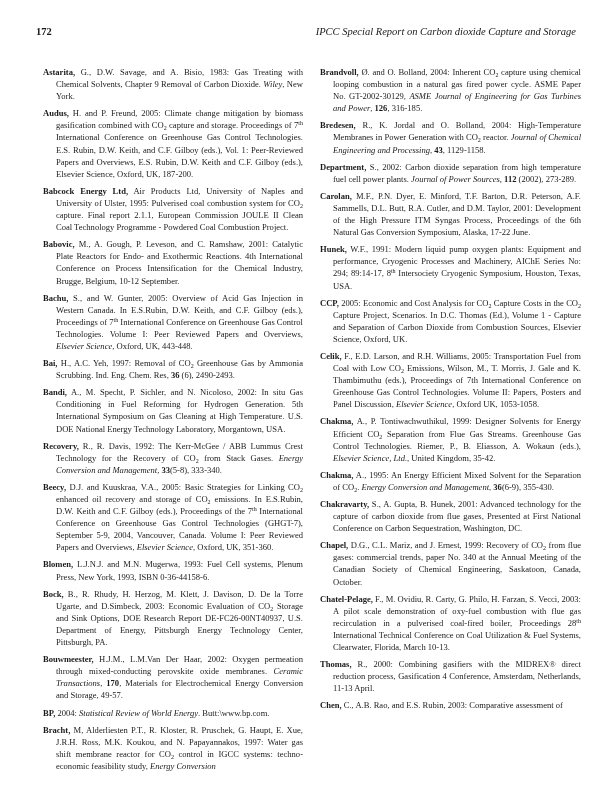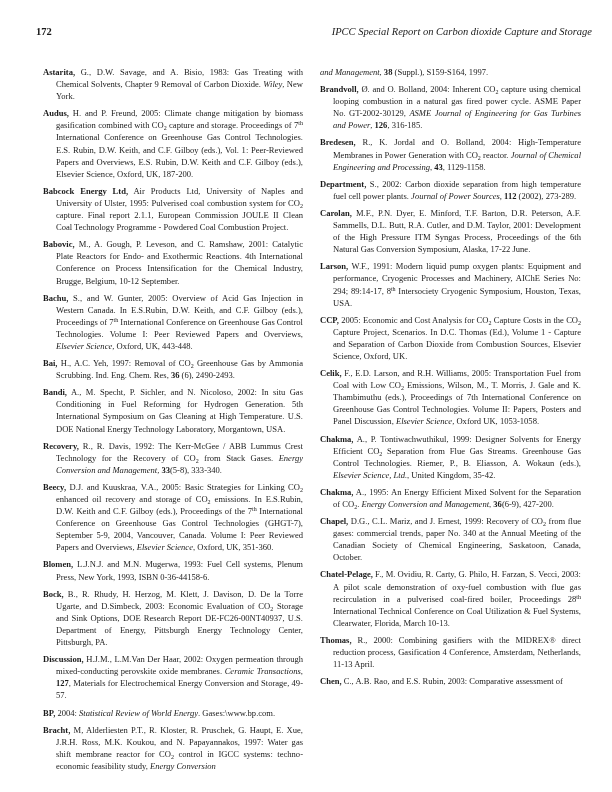--- a/index.html
+++ b/index.html
@@ -1,18 +1,18 @@
 <!DOCTYPE html>
 <html><head>
 <meta charset="utf-8">
 <style>
   html, body { margin: 0; padding: 0; background: #ffffff; }
   body { width: 612px; height: 792px; position: relative; overflow: hidden;
          font-family: "Liberation Serif", "DejaVu Serif", serif; color: #1a1a1a; }
-  .header { position: absolute; top: 26px; left: 36px; right: 20px; height: 14px; }
+  .header { position: absolute; top: 26px; left: 36px; right: 36px; height: 14px; }
   .page-num { position: absolute; left: 0; top: 0; font-weight: bold; font-size: 10.5px; }
   .running-title { position: absolute; right: 0; top: 0; font-style: italic; font-size: 10.5px; font-family: Liberation Serif, serif; }
   .col { position: absolute; top: 61px; width: 270px; font-size: 8.55px; line-height: 12.1px; text-align: justify; }
   .col-left { left: 38px; }
   .col-right { left: 315px; width: 271px; }
   .ref { margin: 5px; padding-left: 13px; text-indent: -13px; }
   .ref b { font-weight: bold; }
   .ref i { font-style: italic; }
   .ref sub { font-size: 6px; vertical-align: -1.5px; line-height: 0; }
   .ref sup { font-size: 6px; vertical-align: 3px; line-height: 0; }
@@ -30,32 +30,32 @@
     <p class="ref"><b>Audus,</b><span> H. and P. Freund, 2005: Climate change mitigation by biomass gasification combined with CO</span><sub>2</sub><span> capture and storage. Proceedings of 7</span><sup>th</sup><span> International Conference on Greenhouse Gas Control Technologies. E.S. Rubin, D.W. Keith, and C.F. Gilboy (eds.), Vol. 1: Peer-Reviewed Papers and Overviews, E.S. Rubin, D.W. Keith and C.F. Gilboy (eds.), Elsevier Science, Oxford, UK, 187-200.</span></p>
     <p class="ref"><b>Babcock Energy Ltd,</b><span> Air Products Ltd, University of Naples and University of Ulster, 1995: Pulverised coal combustion system for CO</span><sub>2</sub><span> capture. Final report 2.1.1, European Commission JOULE II Clean Coal Technology Programme - Powdered Coal Combustion Project.</span></p>
     <p class="ref"><b>Babovic,</b><span> M., A. Gough, P. Leveson, and C. Ramshaw, 2001: Catalytic Plate Reactors for Endo- and Exothermic Reactions. 4th International Conference on Process Intensification for the Chemical Industry, Brugge, Belgium, 10-12 September.</span></p>
     <p class="ref"><b>Bachu,</b><span> S., and W. Gunter, 2005: Overview of Acid Gas Injection in Western Canada. In E.S.Rubin, D.W. Keith, and C.F. Gilboy (eds.), Proceedings of 7</span><sup>th</sup><span> International Conference on Greenhouse Gas Control Technologies. Volume I: Peer Reviewed Papers and Overviews, </span><i>Elsevier Science</i><span>, Oxford, UK, 443-448.</span></p>
     <p class="ref"><b>Bai,</b><span> H., A.C. Yeh, 1997: Removal of CO</span><sub>2</sub><span> Greenhouse Gas by Ammonia Scrubbing. Ind. Eng. Chem. Res, </span><b>36</b><span> (6), 2490-2493.</span></p>
     <p class="ref"><b>Bandi,</b><span> A., M. Specht, P. Sichler, and N. Nicoloso, 2002: In situ Gas Conditioning in Fuel Reforming for Hydrogen Generation. 5th International Symposium on Gas Cleaning at High Temperature. U.S. DOE National Energy Technology Laboratory, Morgantown, USA.</span></p>
     <p class="ref"><b>Recovery,</b><span> R., R. Davis, 1992: The Kerr-McGee / ABB Lummus Crest Technology for the Recovery of CO</span><sub>2</sub><span> from Stack Gases. </span><i>Energy Conversion and Management</i><span>, </span><b>33</b><span>(5-8), 333-340.</span></p>
     <p class="ref"><b>Beecy,</b><span> D.J. and Kuuskraa, V.A., 2005: Basic Strategies for Linking CO</span><sub>2</sub><span> enhanced oil recovery and storage of CO</span><sub>2</sub><span> emissions. In E.S.Rubin, D.W. Keith and C.F. Gilboy (eds.), Proceedings of the 7</span><sup>th</sup><span> International Conference on Greenhouse Gas Control Technologies (GHGT-7), September 5-9, 2004, Vancouver, Canada. Volume I: Peer Reviewed Papers and Overviews, </span><i>Elsevier Science</i><span>, Oxford, UK, 351-360.</span></p>
     <p class="ref"><b>Blomen,</b><span> L.J.N.J. and M.N. Mugerwa, 1993: Fuel Cell systems, Plenum Press, New York, 1993, ISBN 0-36-44158-6.</span></p>
     <p class="ref"><b>Bock,</b><span> B., R. Rhudy, H. Herzog, M. Klett, J. Davison, D. De la Torre Ugarte, and D.Simbeck, 2003: Economic Evaluation of CO</span><sub>2</sub><span> Storage and Sink Options, DOE Research Report DE-FC26-00NT40937, U.S. Department of Energy, Pittsburgh Energy Technology Center, Pittsburgh, PA.</span></p>
-    <p class="ref"><b>Discussion,</b><span> H.J.M., L.M.Van Der Haar, 2002: Oxygen permeation through mixed-conducting perovskite oxide membranes. </span><i>Ceramic Transactions</i><span>, </span><b>127</b><span>, Materials for Electrochemical Energy Conversion and Storage, 49-57.</span></p>
-    <p class="ref"><b>BP,</b><span> 2004: </span><i>Statistical Review of World Energy</i><span>. Gases:\www.bp.com.</span></p>
+    <p class="ref"><b>Bouwmeester,</b><span> H.J.M., L.M.Van Der Haar, 2002: Oxygen permeation through mixed-conducting perovskite oxide membranes. </span><i>Ceramic Transactions</i><span>, </span><b>170</b><span>, Materials for Electrochemical Energy Conversion and Storage, 49-57.</span></p>
+    <p class="ref"><b>BP,</b><span> 2004: </span><i>Statistical Review of World Energy</i><span>. Butt:\www.bp.com.</span></p>
     <p class="ref"><b>Bracht,</b><span> M, Alderliesten P.T., R. Kloster, R. Pruschek, G. Haupt, E. Xue, J.R.H. Ross, M.K. Koukou, and N. Papayannakos, 1997: Water gas shift membrane reactor for CO</span><sub>2</sub><span> control in IGCC systems: techno-economic feasibility study, </span><i>Energy Conversion</i></p>
   </div>
 <div class="col col-right">
-    <p class="ref"><i>and Management</i><span>, </span><b>38</b><span> (Suppl.), S159-S164, 1997.</span></p>
     <p class="ref"><b>Brandvoll,</b><span> Ø. and O. Bolland, 2004: Inherent CO</span><sub>2</sub><span> capture using chemical looping combustion in a natural gas fired power cycle. ASME Paper No. GT-2002-30129, </span><i>ASME Journal of Engineering for Gas Turbines and Power</i><span>, </span><b>126</b><span>, 316-185.</span></p>
     <p class="ref"><b>Bredesen,</b><span> R., K. Jordal and O. Bolland, 2004: High-Temperature Membranes in Power Generation with CO</span><sub>2</sub><span> reactor. </span><i>Journal of Chemical Engineering and Processing</i><span>, </span><b>43</b><span>, 1129-1158.</span></p>
     <p class="ref"><b>Department,</b><span> S., 2002: Carbon dioxide separation from high temperature fuel cell power plants. </span><i>Journal of Power Sources,</i><span> </span><b>112</b><span> (2002), 273-289.</span></p>
     <p class="ref"><b>Carolan,</b><span> M.F., P.N. Dyer, E. Minford, T.F. Barton, D.R. Peterson, A.F. Sammells, D.L. Butt, R.A. Cutler, and D.M. Taylor, 2001: Development of the High Pressure ITM Syngas Process, Proceedings of the 6th Natural Gas Conversion Symposium, Alaska, 17-22 June.</span></p>
-    <p class="ref"><b>Larson,</b><span> W.F., 1991: Modern liquid pump oxygen plants: Equipment and performance, Cryogenic Processes and Machinery, AIChE Series No: 294; 89:14-17, 8</span><sup>th</sup><span> Intersociety Cryogenic Symposium, Houston, Texas, USA.</span></p>
+    <p class="ref"><b>Hunek,</b><span> W.F., 1991: Modern liquid pump oxygen plants: Equipment and performance, Cryogenic Processes and Machinery, AIChE Series No: 294; 89:14-17, 8</span><sup>th</sup><span> Intersociety Cryogenic Symposium, Houston, Texas, USA.</span></p>
     <p class="ref"><b>CCP,</b><span> 2005: Economic and Cost Analysis for CO</span><sub>2</sub><span> Capture Costs in the CO</span><sub>2</sub><span> Capture Project, Scenarios. In D.C. Thomas (Ed.), Volume 1 - Capture and Separation of Carbon Dioxide from Combustion Sources, Elsevier Science, Oxford, UK.</span></p>
     <p class="ref"><b>Celik,</b><span> F., E.D. Larson, and R.H. Williams, 2005: Transportation Fuel from Coal with Low CO</span><sub>2</sub><span> Emissions, Wilson, M., T. Morris, J. Gale and K. Thambimuthu (eds.), Proceedings of 7th International Conference on Greenhouse Gas Control Technologies. Volume II: Papers, Posters and Panel Discussion, </span><i>Elsevier Science</i><span>, Oxford UK, 1053-1058.</span></p>
     <p class="ref"><b>Chakma,</b><span> A., P. Tontiwachwuthikul, 1999: Designer Solvents for Energy Efficient CO</span><sub>2</sub><span> Separation from Flue Gas Streams. Greenhouse Gas Control Technologies. Riemer, P., B. Eliasson, A. Wokaun (eds.), </span><i>Elsevier Science, Ltd.</i><span>, United Kingdom, 35-42.</span></p>
-    <p class="ref"><b>Chakma,</b><span> A., 1995: An Energy Efficient Mixed Solvent for the Separation of CO</span><sub>2</sub><span>. </span><i>Energy Conversion and Management</i><span>, </span><b>36</b><span>(6-9), 427-200.</span></p>
+    <p class="ref"><b>Chakma,</b><span> A., 1995: An Energy Efficient Mixed Solvent for the Separation of CO</span><sub>2</sub><span>. </span><i>Energy Conversion and Management</i><span>, </span><b>36</b><span>(6-9), 355-430.</span></p>
+    <p class="ref"><b>Chakravarty,</b><span> S., A. Gupta, B. Hunek, 2001: Advanced technology for the capture of carbon dioxide from flue gases, Presented at First National Conference on Carbon Sequestration, Washington, DC.</span></p>
     <p class="ref"><b>Chapel,</b><span> D.G., C.L. Mariz, and J. Ernest, 1999: Recovery of CO</span><sub>2</sub><span> from flue gases: commercial trends, paper No. 340 at the Annual Meeting of the Canadian Society of Chemical Engineering, Saskatoon, Canada, October.</span></p>
     <p class="ref"><b>Chatel-Pelage,</b><span> F., M. Ovidiu, R. Carty, G. Philo, H. Farzan, S. Vecci, 2003: A pilot scale demonstration of oxy-fuel combustion with flue gas recirculation in a pulverised coal-fired boiler, Proceedings 28</span><sup>th</sup><span> International Technical Conference on Coal Utilization &amp; Fuel Systems, Clearwater, Florida, March 10-13.</span></p>
     <p class="ref"><b>Thomas,</b><span> R., 2000: Combining gasifiers with the MIDREX® direct reduction process, Gasification 4 Conference, Amsterdam, Netherlands, 11-13 April.</span></p>
     <p class="ref"><b>Chen,</b><span> C., A.B. Rao, and E.S. Rubin, 2003: Comparative assessment of</span></p>
   </div>
 
 </body></html>

